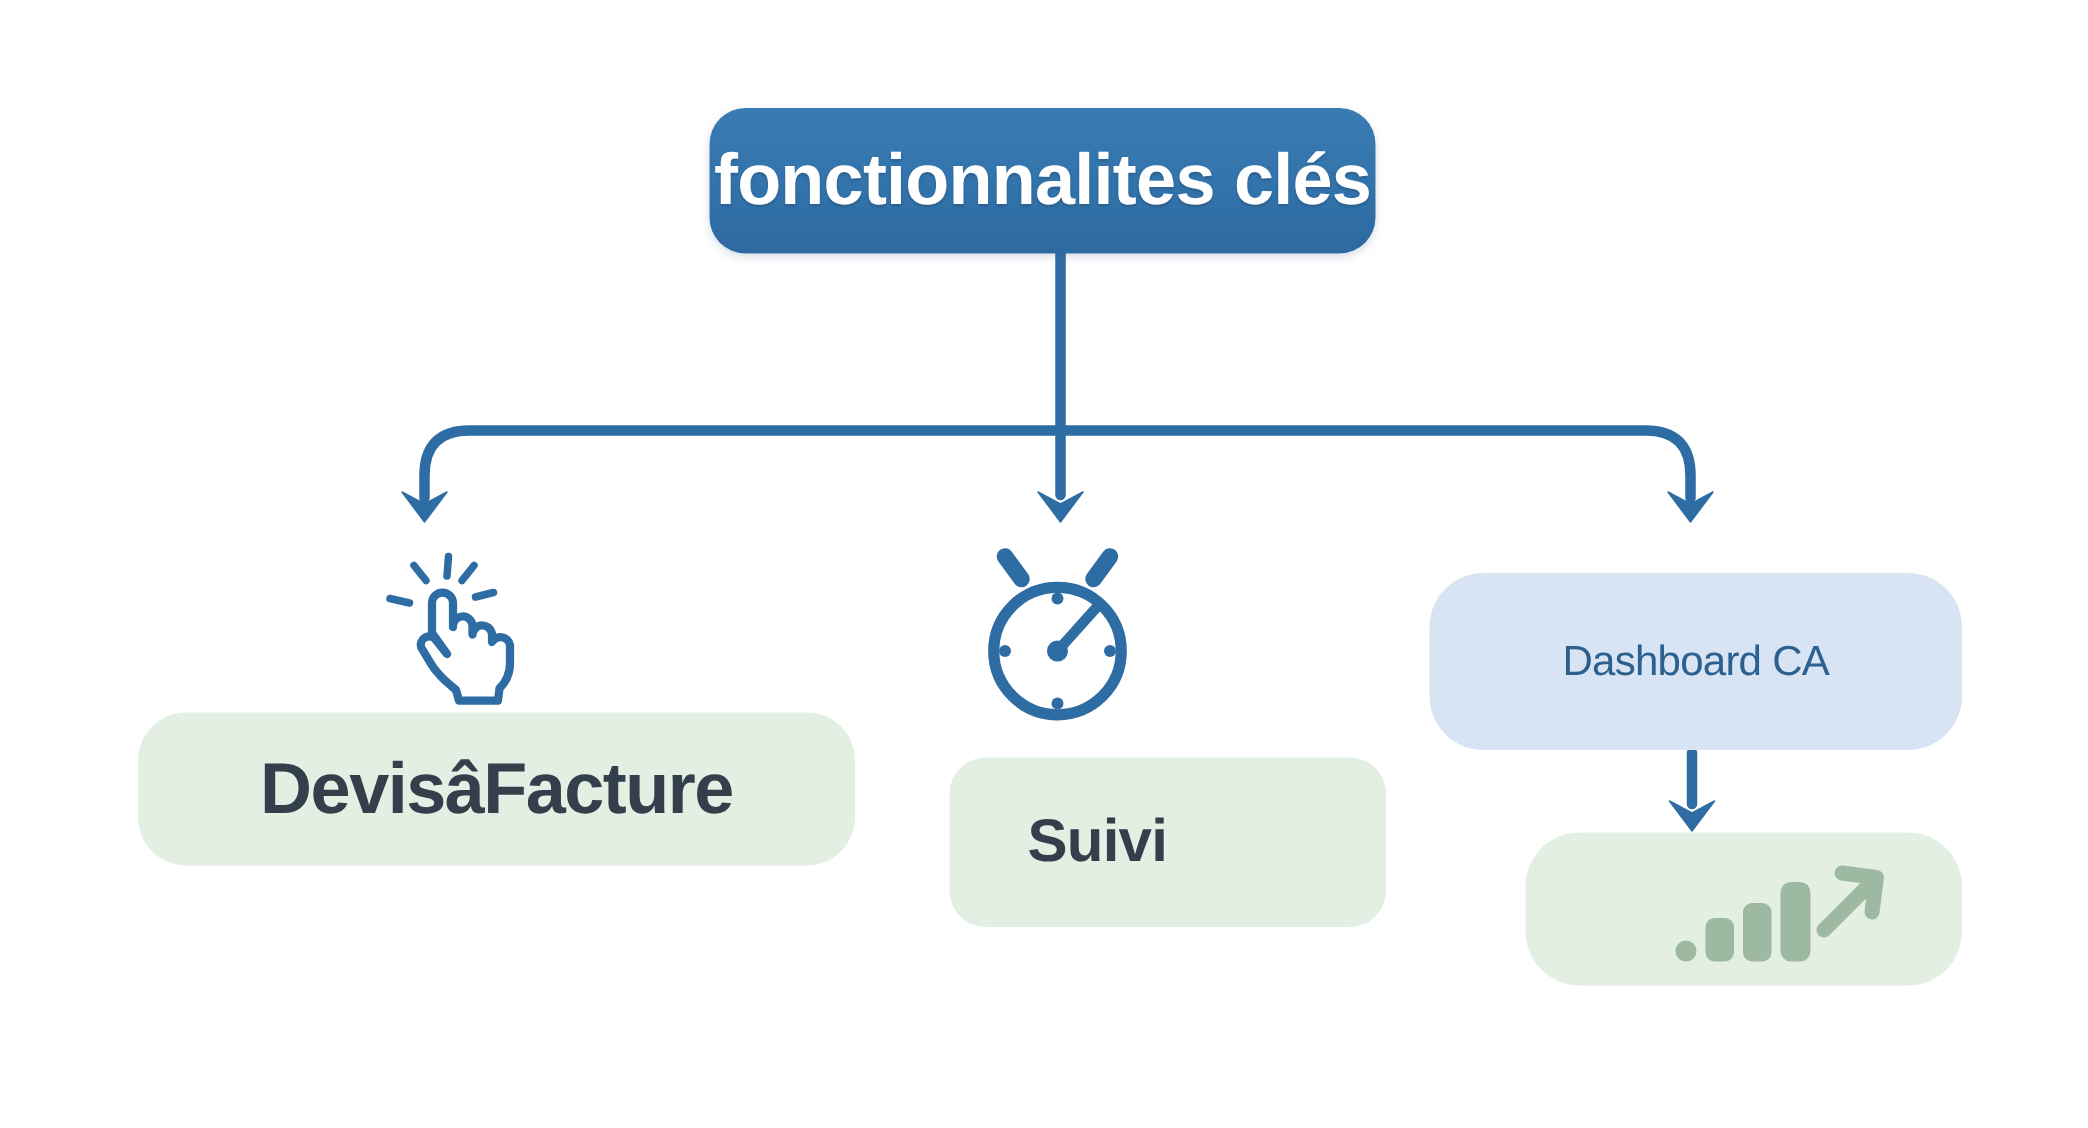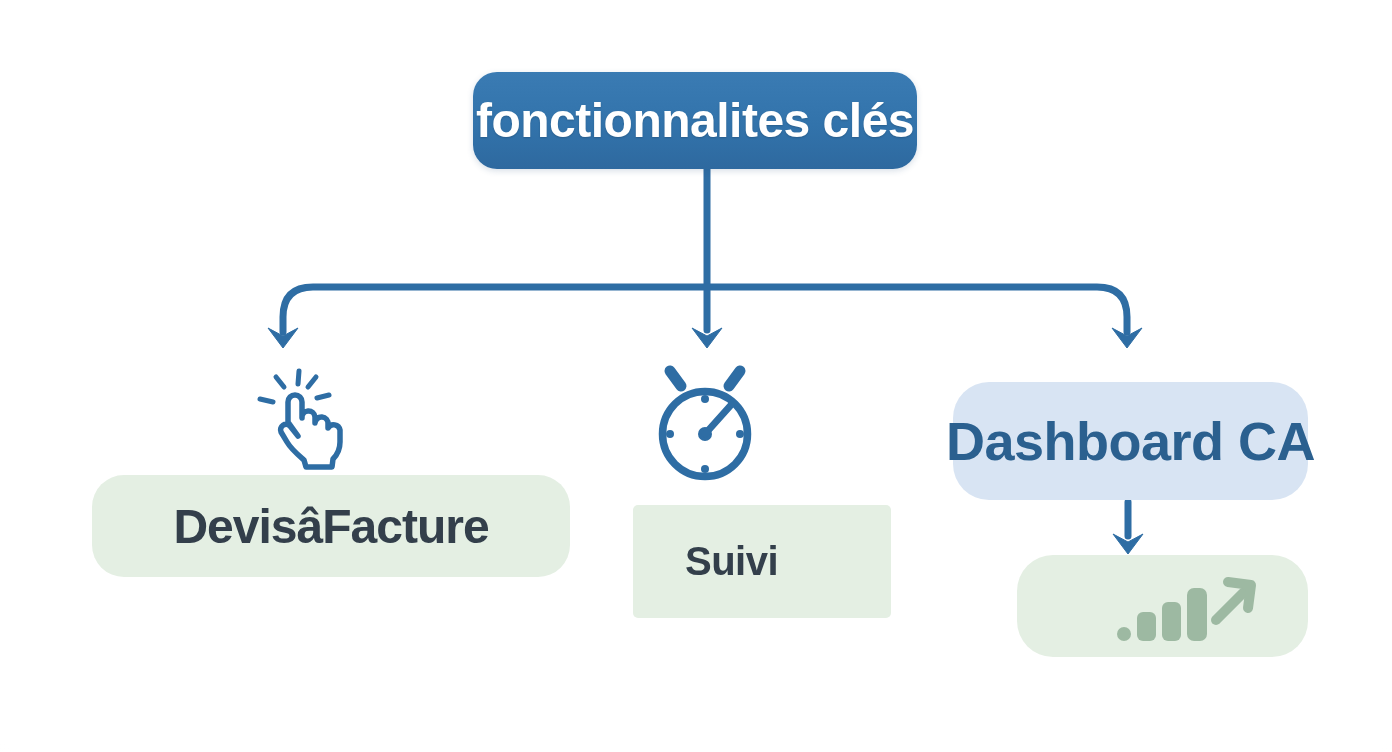--- a/index.html
+++ b/index.html
@@ -64,22 +64,22 @@
   }
   #devis-node .label {
     color: var(--dark-text, #333F4B);
     font-size: 48px;
     font-weight: bold;
     letter-spacing: -1px;
     white-space: nowrap;
   }
   #suivi-node {
     left: 633px; top: 505px;
-    width: 258px; height: 113px;
-    border-radius: 5px;
+    width: 291px; height: 113px;
+    border-radius: 24px;
     background: var(--light-green, #E4EFE3);
     flex-direction: column;
     align-items: flex-start;
     justify-content: center;
     padding-left: 40px;
   }
   #suivi-node .label {
     color: var(--dark-text, #333F4B);
     font-size: 40px;
     font-weight: bold;
@@ -89,22 +89,22 @@
   }
   #suivi-node .line1 { margin-left: 12px; }
   #dashboard-node {
     left: 953px; top: 382px;
     width: 355px; height: 118px;
     border-radius: 36px;
     background: var(--light-blue, #D8E4F3);
   }
   #dashboard-node .label {
     color: var(--dashboard-text, #2B608F);
-    font-size: 54px;
-    font-weight: bold;
+    font-size: 28px;
+    font-weight: normal;
     letter-spacing: -0.5px;
     white-space: nowrap;
   }
   #chart-node {
     left: 1017px; top: 555px;
     width: 291px; height: 102px;
     border-radius: 36px;
     background: var(--light-green, #E4EFE3);
   }
   .floating-icon {

